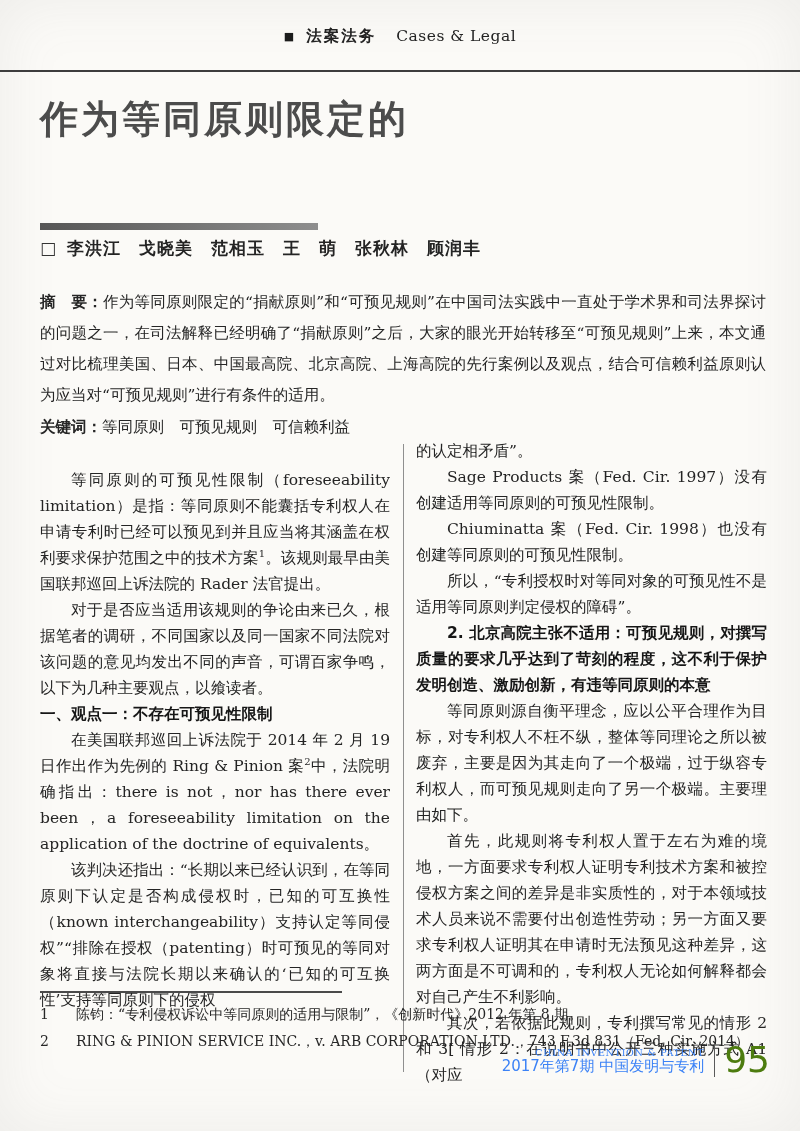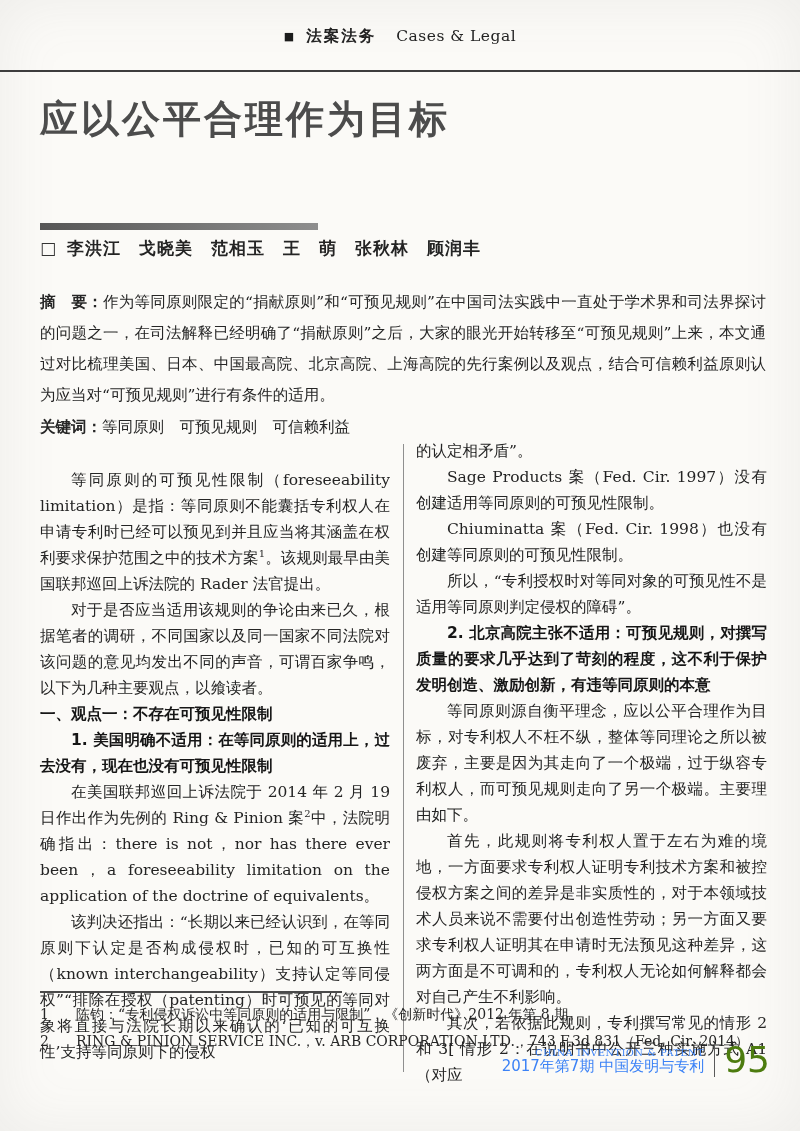--- a/index.html
+++ b/index.html
@@ -66,38 +66,37 @@
 </head>
 <body>
 
 <div class="page">
 
   <div class="header">
     <span class="marker">■</span><span class="cn">法案法务</span><span class="en">Cases &amp; Legal</span>
   </div>
   <div class="header-rule"></div>
 
-  <h1 class="title">应以公平合理作为目标</h1>
+  <h1 class="title">作为等同原则限定的</h1>
 
   <div class="author-bar"></div>
   <div class="authors">
     <span class="marker">□</span><span>李洪江　戈晓美　范相玉　王　萌　张秋林　顾润丰</span>
   </div>
 
   <div class="abstract-block">
     <p><span class="lbl">摘　要：</span><span>作为等同原则限定的“捐献原则”和“可预见规则”在中国司法实践中一直处于学术界和司法界探讨的问题之一，在司法解释已经明确了“捐献原则”之后，大家的眼光开始转移至“可预见规则”上来，本文通过对比梳理美国、日本、中国最高院、北京高院、上海高院的先行案例以及观点，结合可信赖利益原则认为应当对“可预见规则”进行有条件的适用。</span></p>
     <p class="kw"><span class="lbl">关键词：</span><span>等同原则　可预见规则　可信赖利益</span></p>
   </div>
 
   <div class="columns">
     <div class="col col-left">
       <p><span>等同原则的可预见性限制（foreseeability limitation）是指：等同原则不能囊括专利权人在申请专利时已经可以预见到并且应当将其涵盖在权利要求保护范围之中的技术方案</span><sup>1</sup><span>。该规则最早由美国联邦巡回上诉法院的 Rader 法官提出。</span></p>
       <p>对于是否应当适用该规则的争论由来已久，根据笔者的调研，不同国家以及同一国家不同法院对该问题的意见均发出不同的声音，可谓百家争鸣，以下为几种主要观点，以飨读者。</p>
       <p class="hd hd1">一、观点一：不存在可预见性限制</p>
-      <p class="hd">1. 美国明确不适用：在等同原则的适用上，过去没有，现在也没有可预见性限制</p>
       <p><span>在美国联邦巡回上诉法院于 2014 年 2 月 19 日作出作为先例的 Ring &amp; Pinion 案</span><sup>2</sup><span>中，法院明确指出：there is not，nor has there ever been，a foreseeability limitation on the application of the doctrine of equivalents。</span></p>
       <p>该判决还指出：“长期以来已经认识到，在等同原则下认定是否构成侵权时，已知的可互换性（known interchangeability）支持认定等同侵权”“排除在授权（patenting）时可预见的等同对象将直接与法院长期以来确认的‘已知的可互换性’支持等同原则下的侵权</p>
     </div>
 
     <div class="col-divider"></div>
 
     <div class="col col-right">
       <p class="no-indent">的认定相矛盾”。</p>
       <p>Sage Products 案（Fed. Cir. 1997）没有创建适用等同原则的可预见性限制。</p>
       <p>Chiuminatta 案（Fed. Cir. 1998）也没有创建等同原则的可预见性限制。</p>

